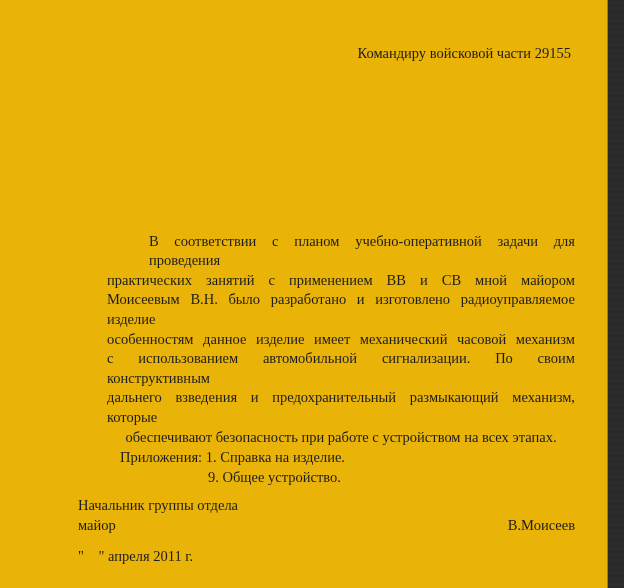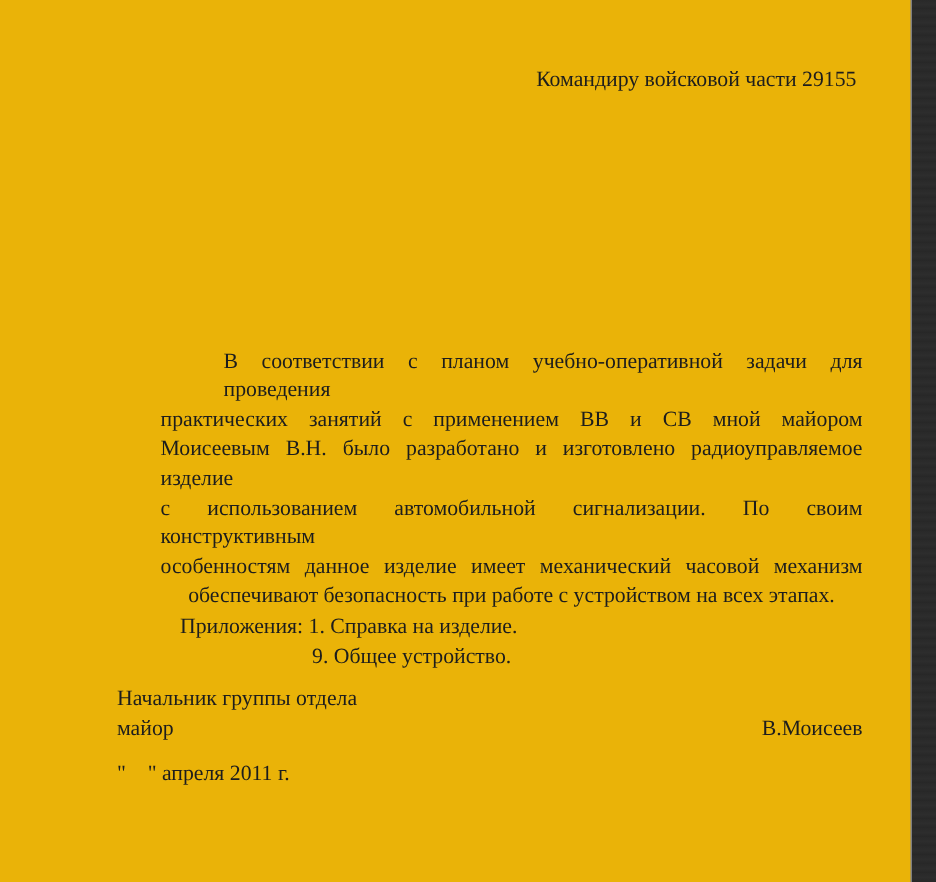--- a/index.html
+++ b/index.html
@@ -61,22 +61,23 @@
 
 <div class="canvas">
   <div class="content">
 
     <div class="addressee">Командиру войсковой части 29155</div>
 
     <div class="body-block">
       <div class="jline indent">В соответствии с планом учебно-оперативной задачи для проведения</div>
       <div class="jline">практических занятий с применением ВВ и СВ мной майором</div>
       <div class="jline">Моисеевым В.Н. было разработано и изготовлено радиоуправляемое изделие</div>
+      <div class="jline">особенностям данное изделие имеет механический часовой механизм</div>
       <div class="jline">с использованием автомобильной сигнализации. По своим конструктивным</div>
-      <div class="jline">особенностям данное изделие имеет механический часовой механизм</div>
+      <div class="jline">дальнего взведения и предохранительный размыкающий механизм, которые</div>
       <div class="lastline">обеспечивают безопасность при работе с устройством на всех этапах.</div>
     </div>
 
     <div class="attachments">
       <div class="att-line1">Приложения: 1. Справка на изделие.</div>
       <div class="att-line2">9. Общее устройство.</div>
     </div>
 
     <div class="sig-title">Начальник группы отдела</div>
 

